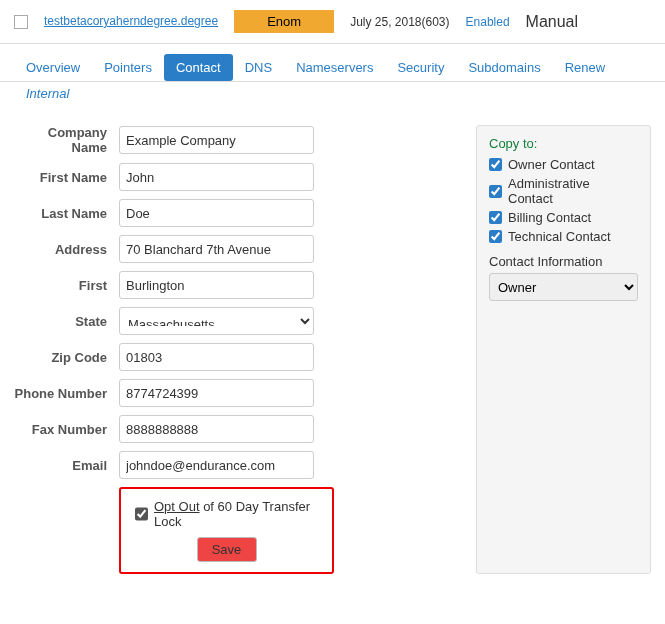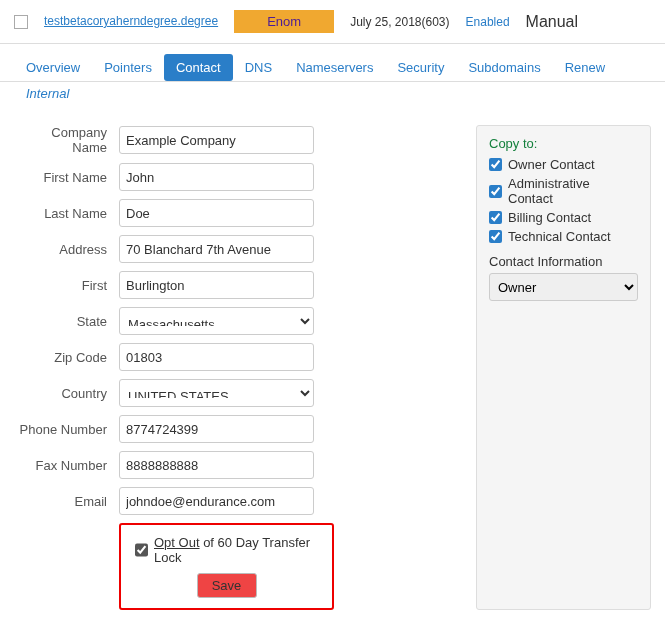--- a/index.html
+++ b/index.html
@@ -29,21 +29,21 @@
     }
     .domain-name {
       color: #2a7ec8;
       font-size: 12px;
       line-height: 1.4;
       min-width: 110px;
       text-decoration: underline;
     }
     .domain-registrar {
       background: #f0a830;
-      color: #4c1d95;
+      color: #000000;
       padding: 4px 14px;
       font-size: 13px;
       min-width: 100px;
       text-align: center;
     }
     .domain-date {
       font-size: 12px;
       color: #333;
       min-width: 90px;
     }
@@ -105,20 +105,21 @@
       align-items: center;
       margin-bottom: 8px;
     }
     .form-label {
       width: 105px;
       text-align: right;
       padding-right: 12px;
       font-size: 13px;
       color: #555;
       flex-shrink: 0;
+      font-weight: bold;
     }
     .form-input {
       flex: 1;
       max-width: 195px;
       height: 28px;
       border: 1px solid #ccc;
       border-radius: 3px;
       padding: 0 6px;
       font-size: 13px;
       color: #333;
@@ -278,26 +279,20 @@
       <select class="form-select">
         <option>Massachusetts</option>
       </select>
     </div>
 
     <div class="form-row">
       <div class="form-label">Zip Code</div>
       <input class="form-input" type="text" value="01803" style="">
     </div>
 
-    <div class="form-row">
-      <div class="form-label">Country</div>
-      <select class="form-select">
-        <option>UNITED STATES</option>
-      </select>
-    </div>
 
     <div class="form-row">
       <div class="form-label">Phone Number</div>
       <input class="form-input" type="text" value="8774724399" style="">
     </div>
 
     <div class="form-row">
       <div class="form-label">Fax Number</div>
       <input class="form-input" type="text" value="8888888888" style="">
     </div>

